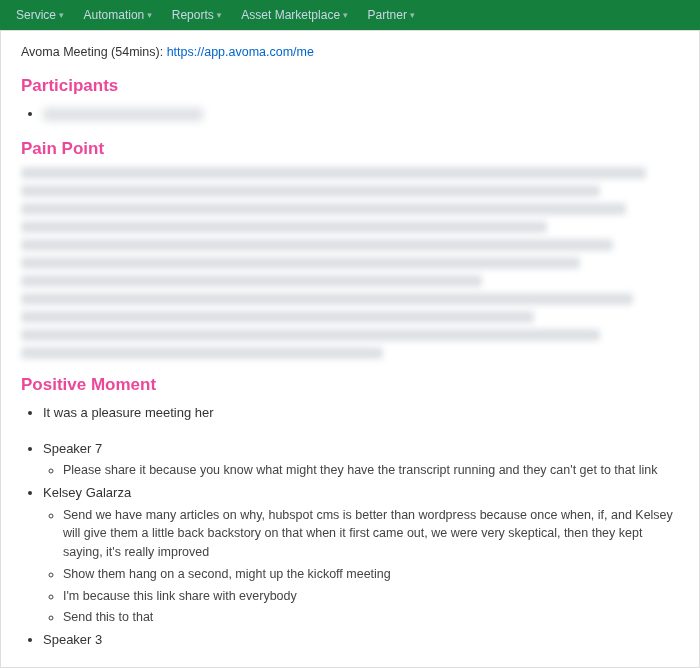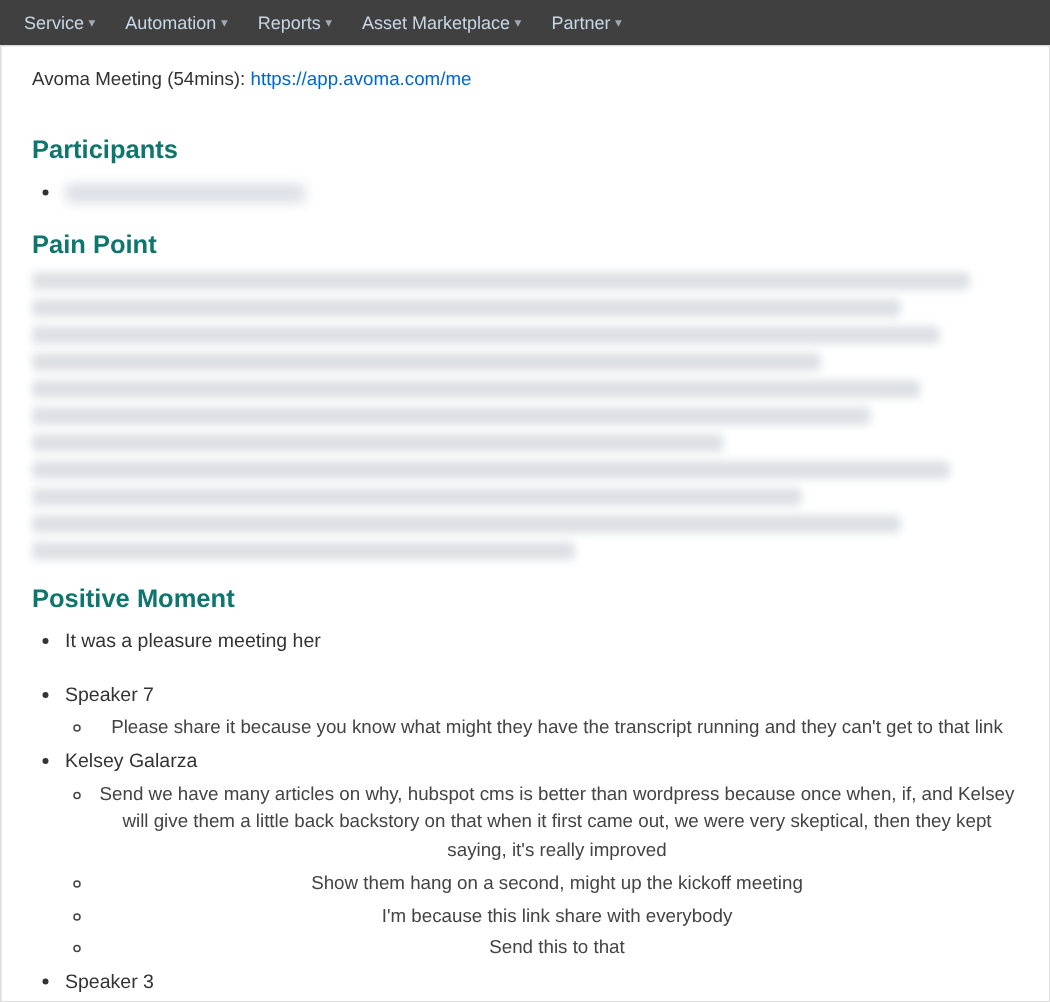--- a/index.html
+++ b/index.html
@@ -12,21 +12,21 @@
       font-size: 13px;
       color: #333;
       background: #f5f5f5;
       width: 700px;
       height: 668px;
       overflow: hidden;
     }
 
     
     .navbar {
-      background: #404040;
+      background: #15803d;
       display: flex;
       align-items: center;
       height: 30px;
       padding: 0 8px;
       gap: 4px;
     }
     .nav-item {
       color: #c8d6e5;
       font-size: 12px;
       padding: 4px 8px;
@@ -67,33 +67,33 @@
     }
     .content-area::-webkit-scrollbar-thumb {
       background: #b0b8c1;
       border-radius: 4px;
     }
 
     
     .meeting-header {
       font-size: 12.5px;
       color: #333;
-      margin-bottom: 28px;
+      margin-bottom: 14px;
       line-height: 1.5;
     }
     .meeting-header a {
       color: #0066cc;
       text-decoration: none;
     }
 
     
     .section-title {
       font-size: 17px;
       font-weight: 600;
-      color: #0f766e;
+      color: #ec4899;
       margin-bottom: 8px;
       margin-top: 4px;
     }
 
     
     ul.top-list {
       list-style: disc;
       padding-left: 22px;
       margin-bottom: 14px;
     }
@@ -101,21 +101,20 @@
       font-size: 13px;
       color: #333;
       margin-bottom: 3px;
       line-height: 1.5;
     }
 
     ul.sub-list {
       list-style: circle;
       padding-left: 20px;
       margin-top: 3px;
-      text-align: center;
     }
     ul.sub-list li {
       font-size: 12.5px;
       color: #444;
       margin-bottom: 3px;
       line-height: 1.5;
     }
 
     
     .pain-point-blurred {

